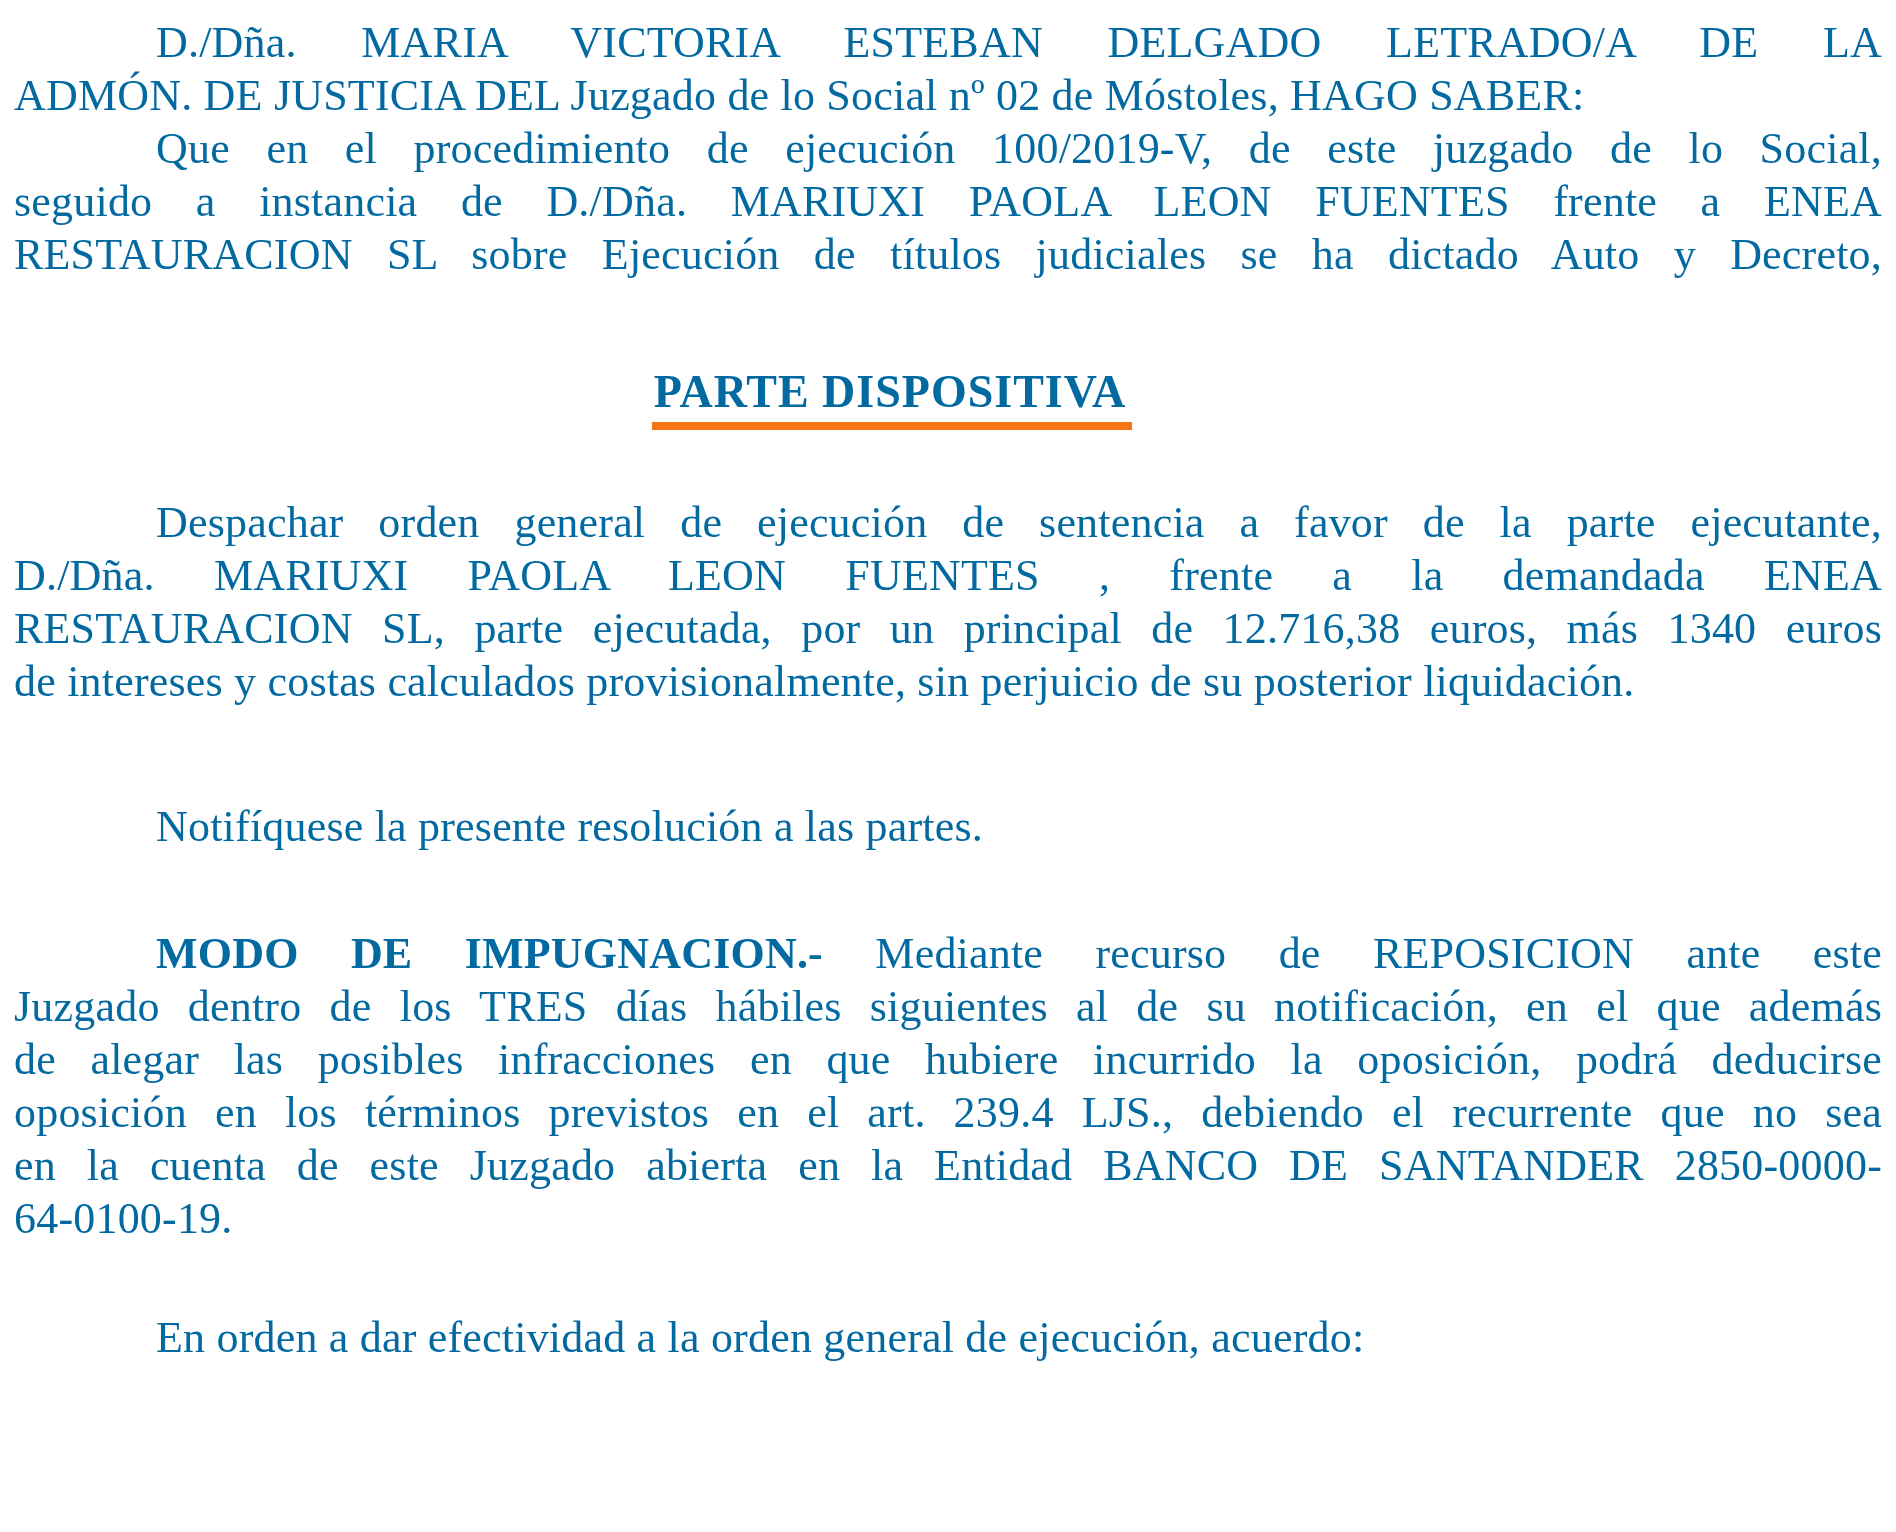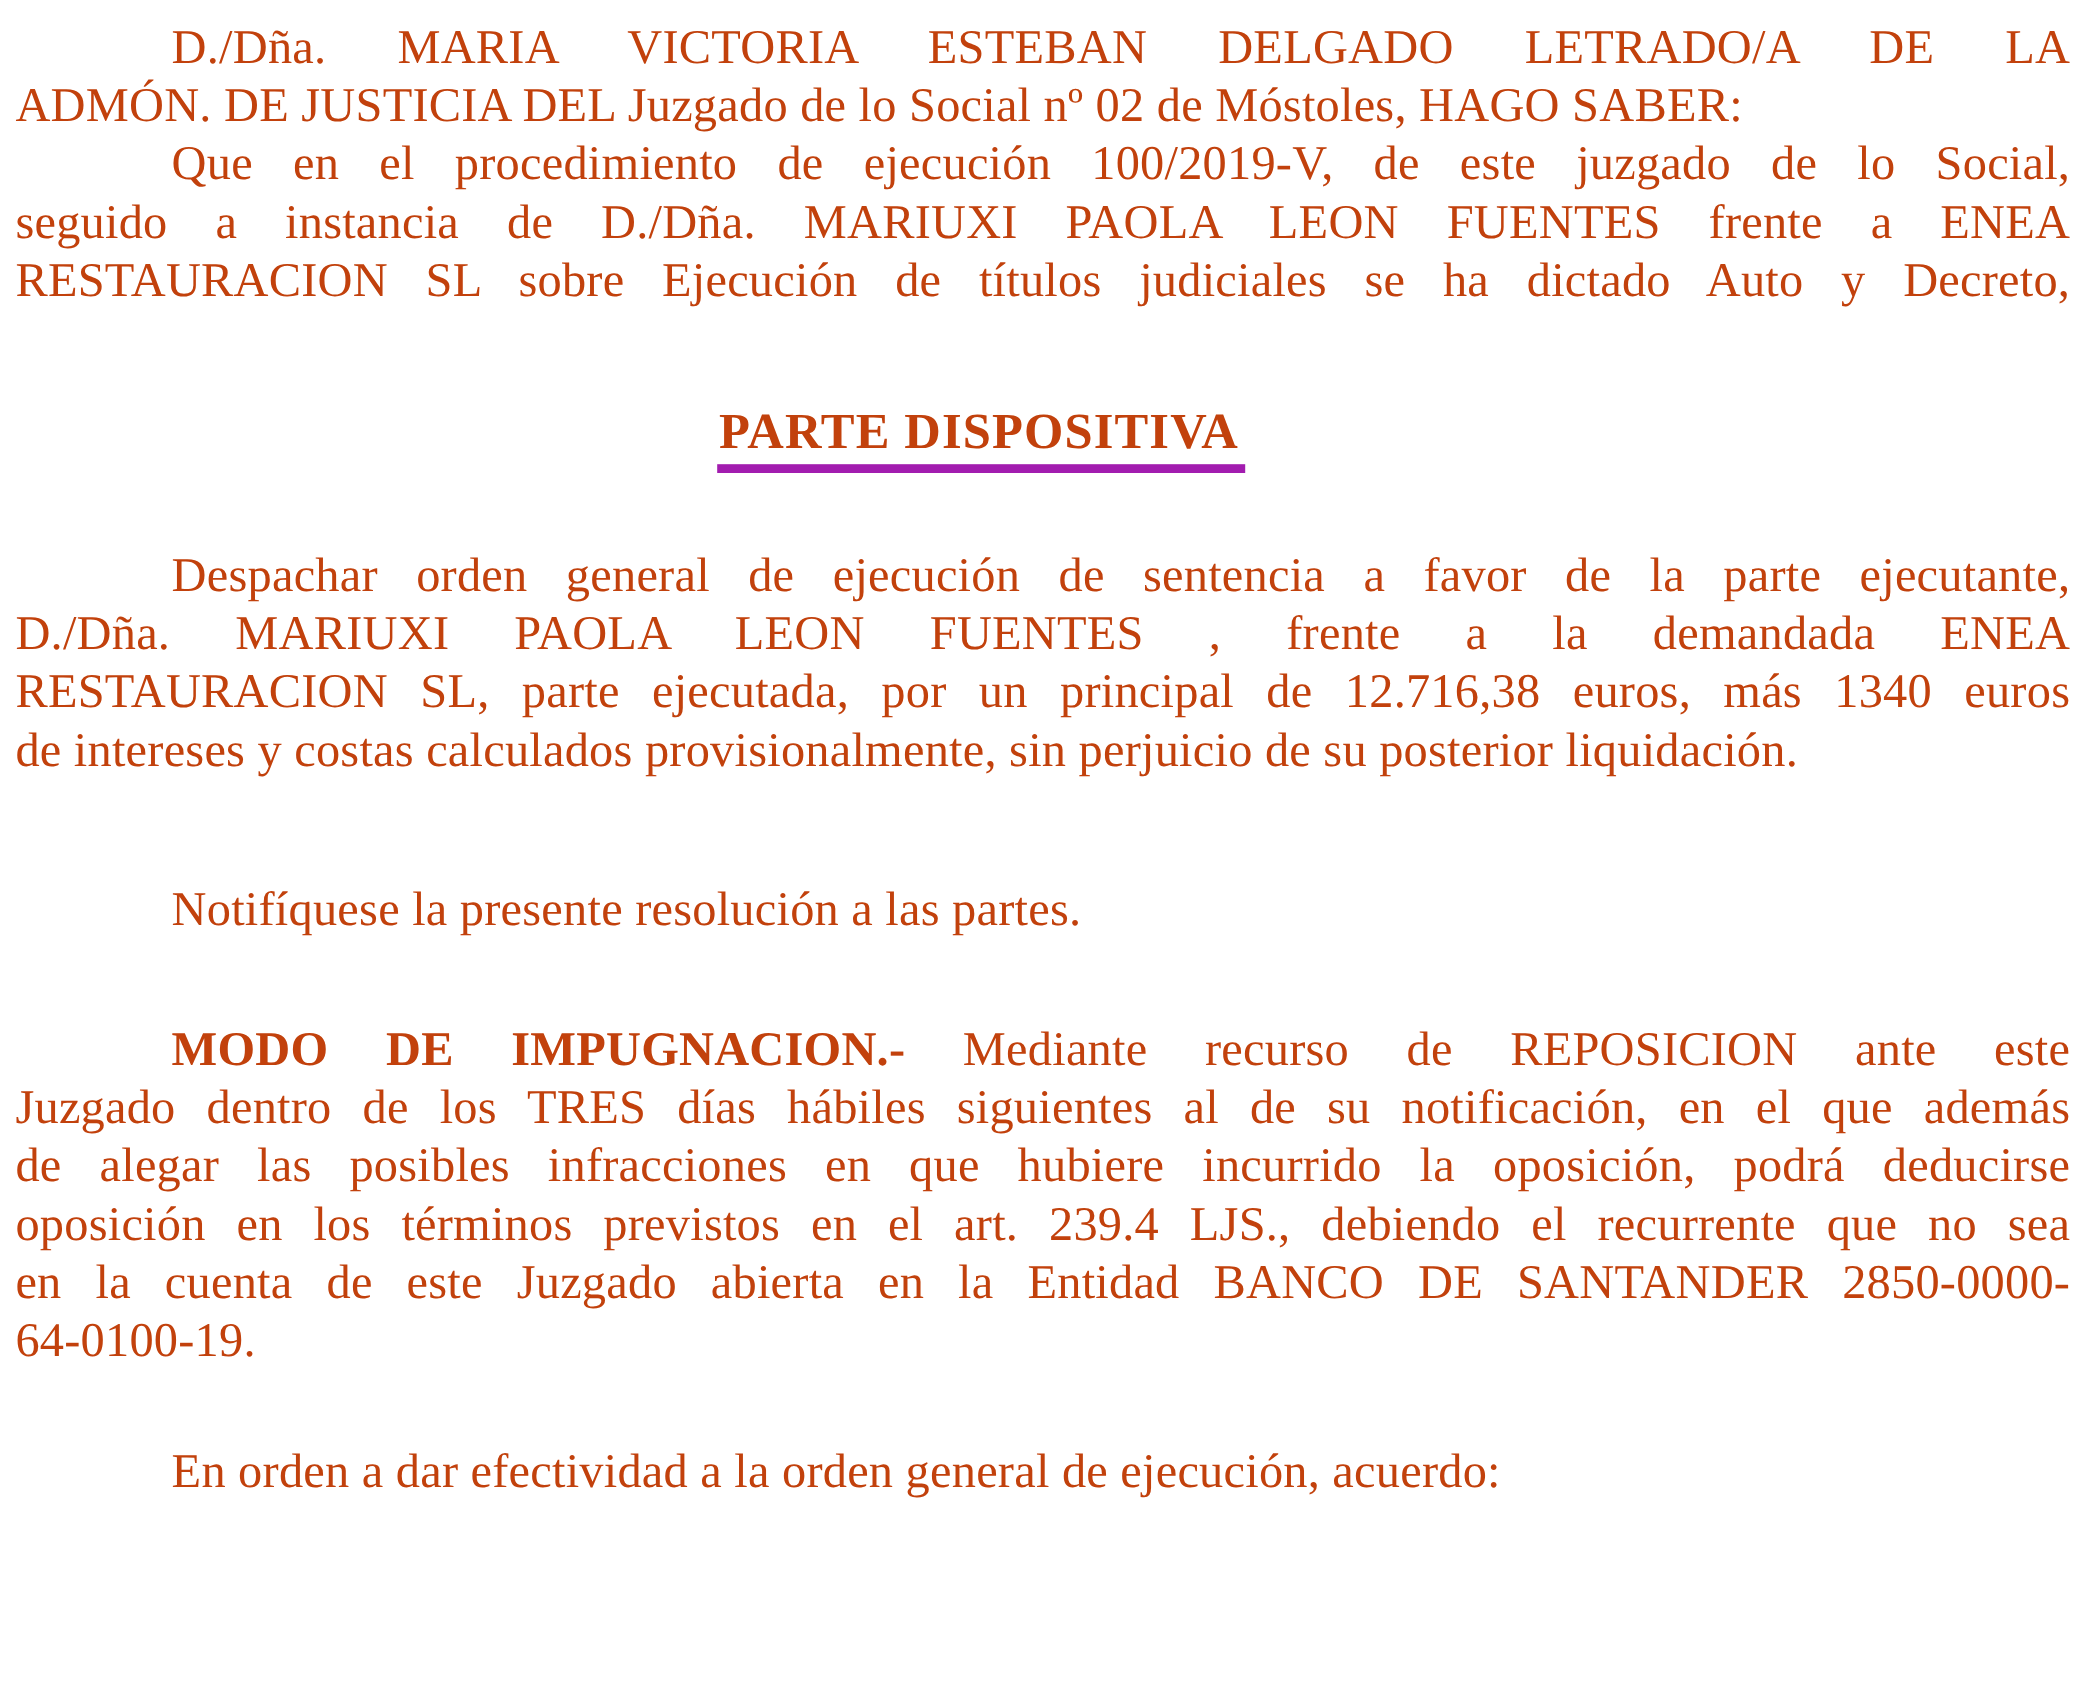--- a/index.html
+++ b/index.html
@@ -5,21 +5,21 @@
   * { margin: 0; padding: 0; box-sizing: border-box; }
   html, body {
     background: #ffffff;
     font-family: "Liberation Serif", "DejaVu Serif", serif;
   }
   .page {
     position: relative;
     width: 1896px;
     height: 1532px;
     background: #ffffff;
-    color: #c2410c;
+    color: #0369a1;
     padding: 16px 14px 0 14px;
     overflow: hidden;
     font-size: 44px;
     line-height: 53px;
   }
   
   .line {
     text-align: justify;
     text-align-last: justify;
     white-space: normal;
@@ -36,21 +36,21 @@
   .heading-row {
     display: flex;
     justify-content: center;
   }
   .heading {
     display: inline-block;
     font-weight: bold;
     font-size: 46px;
     line-height: 50px;
     letter-spacing: 1px;
-    border-bottom: 8px solid #a21caf;
+    border-bottom: 8px solid #f97316;
     padding: 0 6px 5px 2px;
   }
   .heading-1 { position: relative; left: -56px; }
   .heading-2 { padding-right: 34px; }
 
   .gap-h1    { margin-top: 86px; }
   .gap-p3    { margin-top: 66px; }
   .gap-p4    { margin-top: 92px; }
   .gap-p5    { margin-top: 74px; }
   .gap-h2    { margin-top: 28px; }

